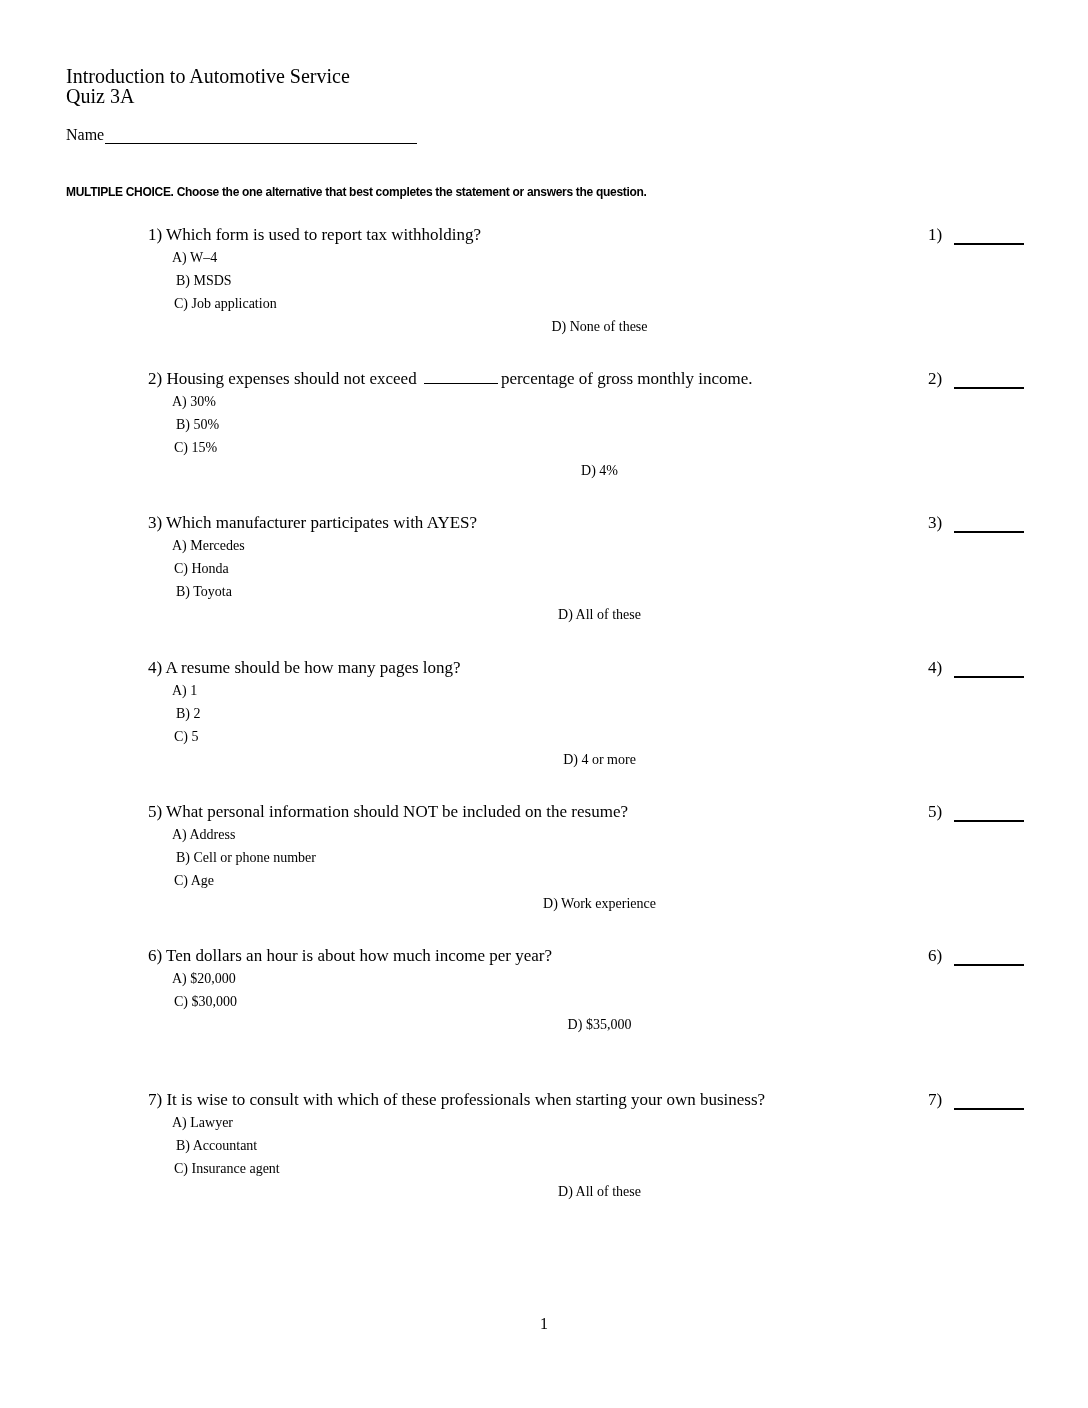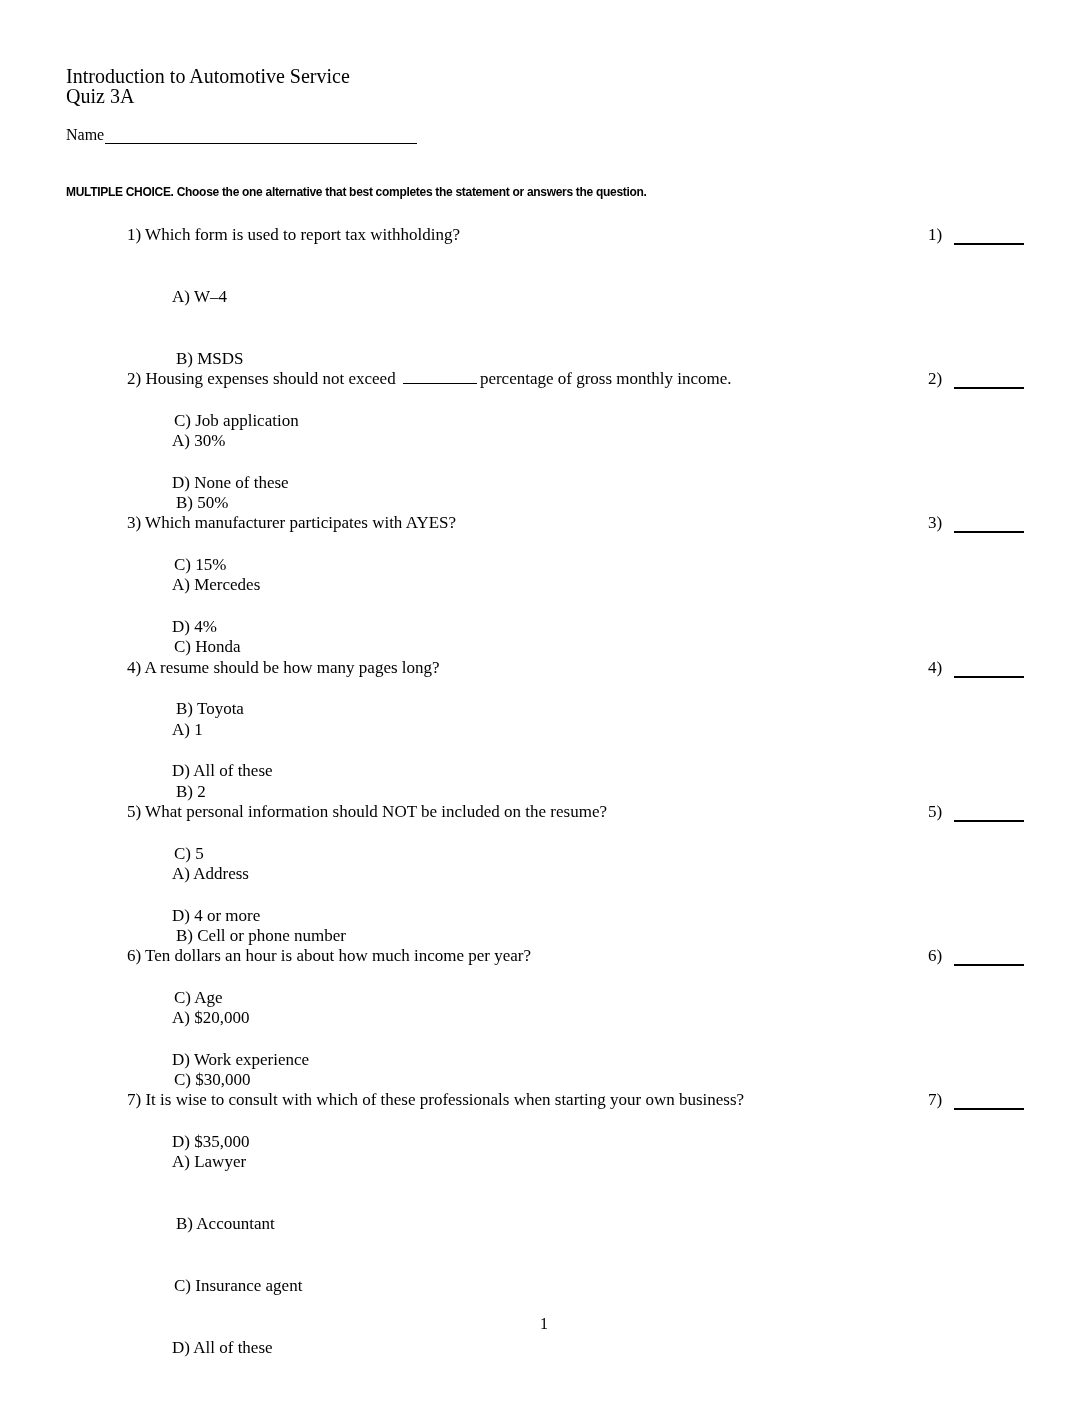--- a/index.html
+++ b/index.html
@@ -4,27 +4,27 @@
 <style>
   html, body { margin: 0; padding: 0; background: #ffffff; }
   body { width: 1088px; height: 1408px; position: relative; overflow: hidden; color: #000; }
   .page { position: absolute; left: 0; top: 0; width: 1088px; height: 1408px; }
   .serif { font-family: "Liberation Serif", "DejaVu Serif", serif; }
   .header-line { position: absolute; left: 66px; font-size: 20px; line-height: 20px; }
   .name-line { position: absolute; left: 66px; top: 126px; font-size: 16px; display: flex; align-items: flex-end; }
   .name-underline { display: inline-block; width: 312px; border-bottom: 1px solid #000; height: 16px; margin-left: 1px; }
   .instructions { position: absolute; left: 66px; top: 185px; font-size: 12px; font-weight: bold; font-family: Liberation Sans, sans-serif; letter-spacing: -0.3px; white-space: nowrap; }
   .question { position: absolute; left: 127px; width: 900px; }
-  .q-stem { font-size: 17px; line-height: 23px; white-space: nowrap; }
+  .q-stem { font-size: 17px; line-height: 23px; white-space: nowrap; margin-left: 21px; }
   .q-blank { display: inline-block; width: 74px; border-bottom: 1px solid #000; margin: 0 3px; height: 14px; }
-  .choice { font-size: 17px; line-height: 23px; white-space: nowrap; margin-top: 39px; }
+  .choice { font-size: 14px; line-height: 23px; white-space: nowrap; }
   .choice.a { margin-left: 45px; }
   .choice.b { margin-left: 49px; }
   .choice.c { margin-left: 47px; }
-  .choice.d { margin-left: 45px; }
+  .choice.d { margin-left: 45px; text-align: center; }
   .answer { position: absolute; left: 928px; display: flex; align-items: flex-end; font-size: 17px; font-family: "Liberation Serif", serif; }
   .answer-line { display: inline-block; width: 70px; border-bottom: 2px solid #000; margin-left: 12px; height: 14px; }
   .page-number { position: absolute; left: 540px; top: 1315px; font-size: 16px; }
 </style>
 </head>
 <body>
 
 <div class="page serif">
 
   <div class="header-line serif" style="top:66px;">Introduction to Automotive Service</div>

